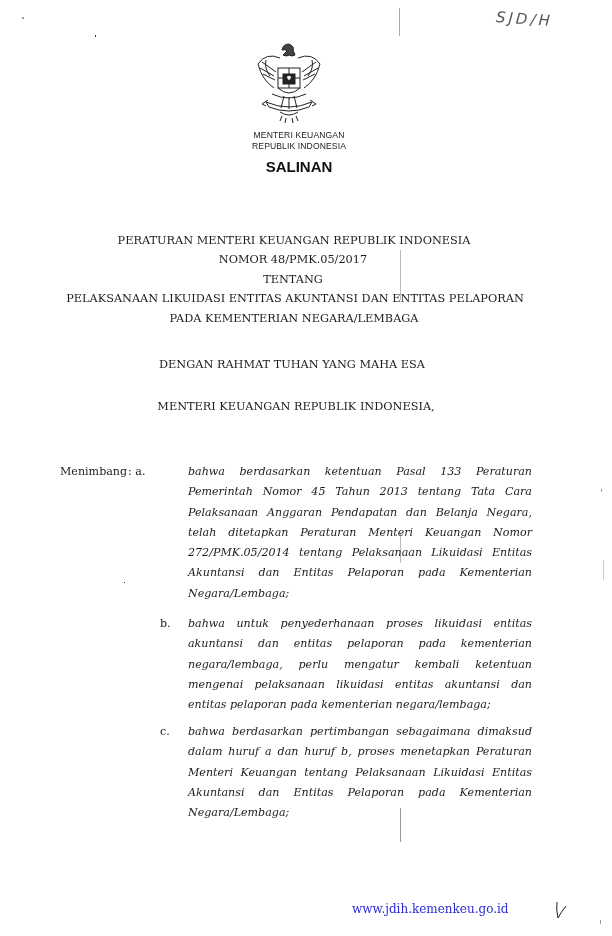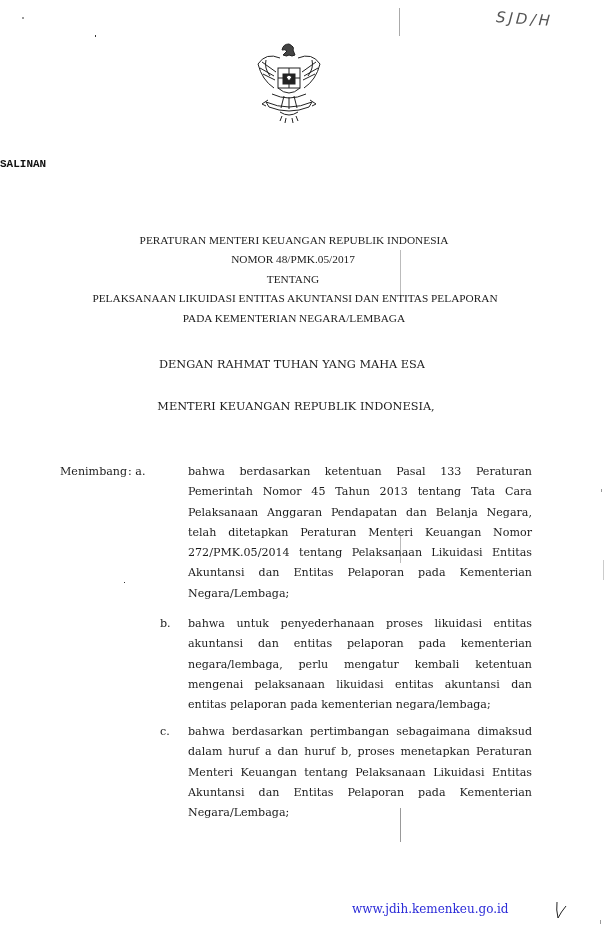--- a/index.html
+++ b/index.html
@@ -9,50 +9,51 @@
       color: #1a1a1a;
     }
     .page { position: absolute; left: 0; top: 0; width: 612px; height: 936px; }
     .emblem { position: absolute; left: 254px; top: 36px; width: 70px; height: 90px; }
     .issuer {
       position: absolute; left: 0; width: 598px; top: 130px;
       text-align: center; font-family: "Liberation Sans", sans-serif;
       font-size: 8.6px; line-height: 11px; color: #222; letter-spacing: 0.1px;
     }
     .salinan {
-      position: absolute; left: 0; width: 598px; top: 158px; 
-      font-family: Liberation Mono, monospace; font-weight: bold; font-size: 11px; color:#111;
+      position: absolute; left: 0; width: 598px; top: 158px; text-align: center;
+      font-family: Liberation Sans, sans-serif; font-weight: bold; font-size: 15px; color:#111;
     }
     .handwritten {
       position: absolute; left: 496px; top: 10px; font-family: "DejaVu Sans", sans-serif;
       font-size: 15px; color: #555; letter-spacing: 3px; transform: rotate(4deg);
       font-style: italic; font-weight: 300;
     }
     .title-block {
       position: absolute; left: 0; width: 600px; top: 231px;
-      text-align: center; font-size: 11.3px; line-height: 19.4px; color: #1c1c1c; font-family: Liberation Serif, serif;
+      text-align: center; font-size: 11.3px; line-height: 19.4px; color: #1c1c1c;
     }
     .title-block div { white-space: nowrap; }
     .salutation {
       position: absolute; left: 0; width: 612px; text-align: center;
       font-size: 11.3px; color: #1c1c1c; white-space: nowrap;
     }
     .s1 { top: 358px; left: -14px; }
     .s2 { top: 400px; left: -10px; }
     .consider {
       position: absolute; left: 60px; top: 462px; width: 472px;
       font-size: 11.1px; line-height: 20.3px; color:#1c1c1c;
     }
     .consider-label { position: absolute; left: 0; top: 0; white-space: nowrap; }
     .item { position: absolute; left: 90px; width: 382px; }
     .item-marker { position: absolute; left: 0; top: 0; width: 30px; white-space: nowrap; }
     .item-marker.first { left: -22px; }
     .item-text {
       position: absolute; left: 38px; width: 344px; text-align: justify;
       text-align-last: left;
+      font-style: italic;
     }
     .footer-link {
       position: absolute; left: 352px; top: 902px; font-size: 12px;
       color: #2b2bd8; text-decoration: none; white-space: nowrap;
     }
     .footer-mark { position: absolute; left: 554px; top: 900px; width: 14px; height: 20px; }
     .artifact { position: absolute; background: #9a9a9a; }
   </style>
 </head>
 <body>
@@ -84,20 +85,24 @@
       <rect x="29" y="38" width="12" height="10" fill="#222"></rect>
       <path d="M32 41 l3 -2 l3 2 l-3 4z" fill="#fff"></path>
       <path d="M24 52 q11 10 22 0"></path>
       <path d="M18 58 q17 8 34 0 M14 64 l-6 4 l4 2 M56 64 l6 4 l-4 2"></path>
       <path d="M12 66 q23 10 46 0 l-3 5 q-20 8 -40 0z" fill="#fff"></path>
       <path d="M30 60 l-3 12 M35 61 l0 12 M40 60 l3 12"></path>
       <path d="M26 76 q9 6 18 0 M28 80 l-2 5 M42 80 l2 5 M32 82 l-1 5 M38 82 l1 5"></path>
     </g>
   </svg>
 
+  <div class="issuer">
+    <div>MENTERI KEUANGAN</div>
+    <div>REPUBLIK INDONESIA</div>
+  </div>
   <div class="salinan">SALINAN</div>
 
   <div class="title-block">
     <div style="margin-left:-12px;">PERATURAN MENTERI KEUANGAN REPUBLIK INDONESIA</div>
     <div style="margin-left:-14px;">NOMOR 48/PMK.05/2017</div>
     <div style="margin-left:-14px;">TENTANG</div>
     <div style="margin-left:-10px;">PELAKSANAAN LIKUIDASI ENTITAS AKUNTANSI DAN ENTITAS PELAPORAN</div>
     <div style="margin-left:-12px;">PADA KEMENTERIAN NEGARA/LEMBAGA</div>
   </div>
 

